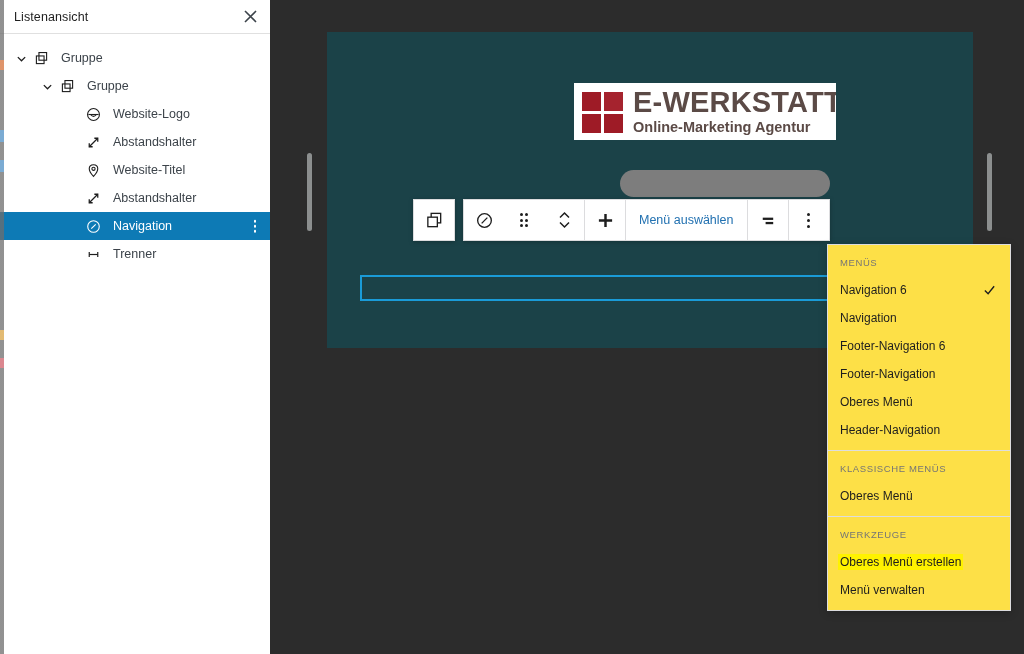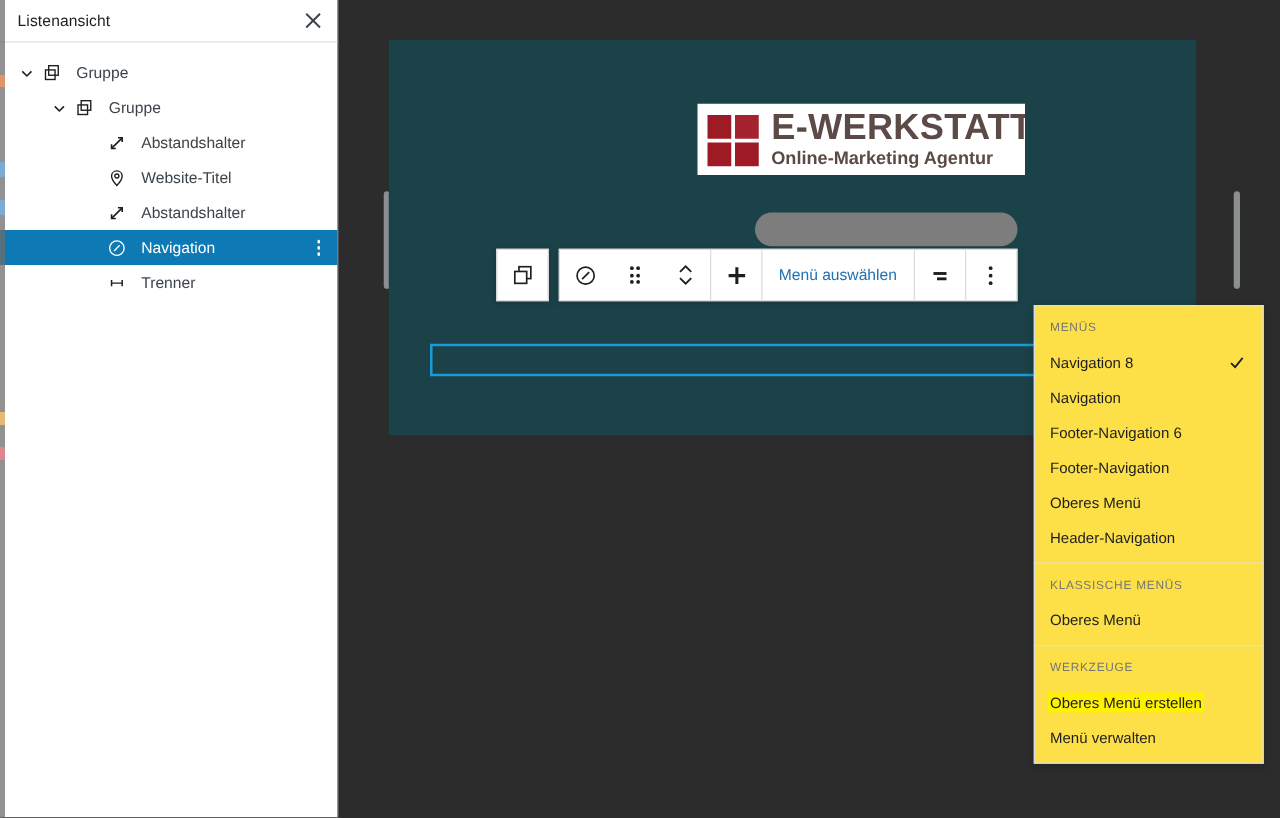--- a/index.html
+++ b/index.html
@@ -113,21 +113,21 @@
 
   
   .editor-area {
     position: absolute; left: 271px; top: 0;
     width: 753px; height: 654px;
     background: #2c2c2c;
     overflow: hidden;
   }
   .canvas {
     position: absolute;
-    left: 40px; top: 32px;
+    left: 56px; top: 32px;
     width: 646px; height: 316px;
     background: #1b4248;
   }
   .resize-handle {
     position: absolute;
     width: 5px; height: 78px;
     background: #8c8f8f;
     border-radius: 3px;
     top: 153px;
     cursor: col-resize;
@@ -343,20 +343,32 @@
               <rect x="4" y="7" width="9" height="9" fill="none" stroke="#1e1e1e" stroke-width="1.3"></rect>
             </svg>
           </span>
           <span class="tree-label">Gruppe</span>
         </div>
         <div class="tree-row">
           <span style="flex: 0 0 64px;"></span>
           <span class="tree-chevron empty"></span>
           <span class="tree-icon">
             <svg width="17" height="17" viewBox="0 0 20 20">
+              <circle cx="10" cy="10" r="7" fill="none" stroke="#1e1e1e" stroke-width="1.3"></circle>
+              <path d="M4 10 H16" stroke="#1e1e1e" stroke-width="1.3" fill="none"></path>
+              <path d="M6.5 10 Q10 14.5 13.5 10" stroke="#1e1e1e" stroke-width="1.3" fill="none"></path>
+            </svg>
+          </span>
+          <span class="tree-label">Website-Logo</span>
+        </div>
+        <div class="tree-row">
+          <span style="flex: 0 0 64px;"></span>
+          <span class="tree-chevron empty"></span>
+          <span class="tree-icon">
+            <svg width="17" height="17" viewBox="0 0 20 20">
               <path d="M15 5 L5 15" stroke="#1e1e1e" stroke-width="1.5" fill="none"></path>
               <path d="M11 5 H15 V9" stroke="#1e1e1e" stroke-width="1.5" fill="none"></path>
               <path d="M9 15 H5 V11" stroke="#1e1e1e" stroke-width="1.5" fill="none"></path>
             </svg>
           </span>
           <span class="tree-label">Abstandshalter</span>
         </div>
         <div class="tree-row">
           <span style="flex: 0 0 64px;"></span>
           <span class="tree-chevron empty"></span>
@@ -499,21 +511,21 @@
           </button>
         </div>
       </div>
 
     </div>
 
     <div class="popover" id="popover">
         <div class="pop-section">
           <div class="pop-heading">MENÜS</div>
           <div class="pop-item">
-            <span class="">Navigation 8</span>
+            <span class="">Navigation 6</span>
             <span class="chk">
               <svg width="13" height="13" viewBox="0 0 14 14">
                 <path d="M2 7.5 L5.5 11 L12 3" fill="none" stroke="#1e1e1e" stroke-width="1.5"></path>
               </svg>
             </span>
           </div>
           <div class="pop-item">
             <span class="">Navigation</span>
           </div>
           <div class="pop-item">

